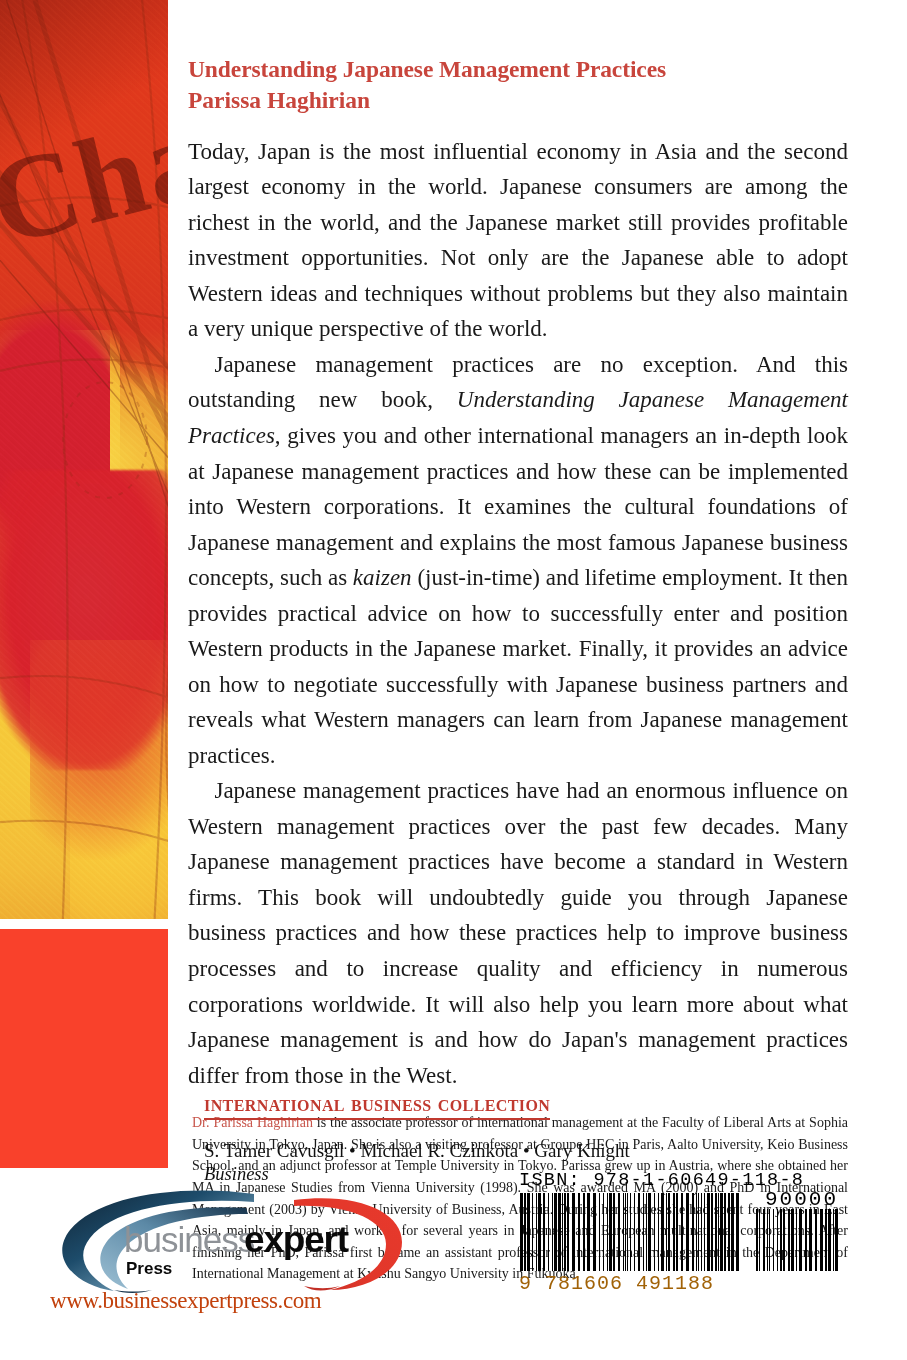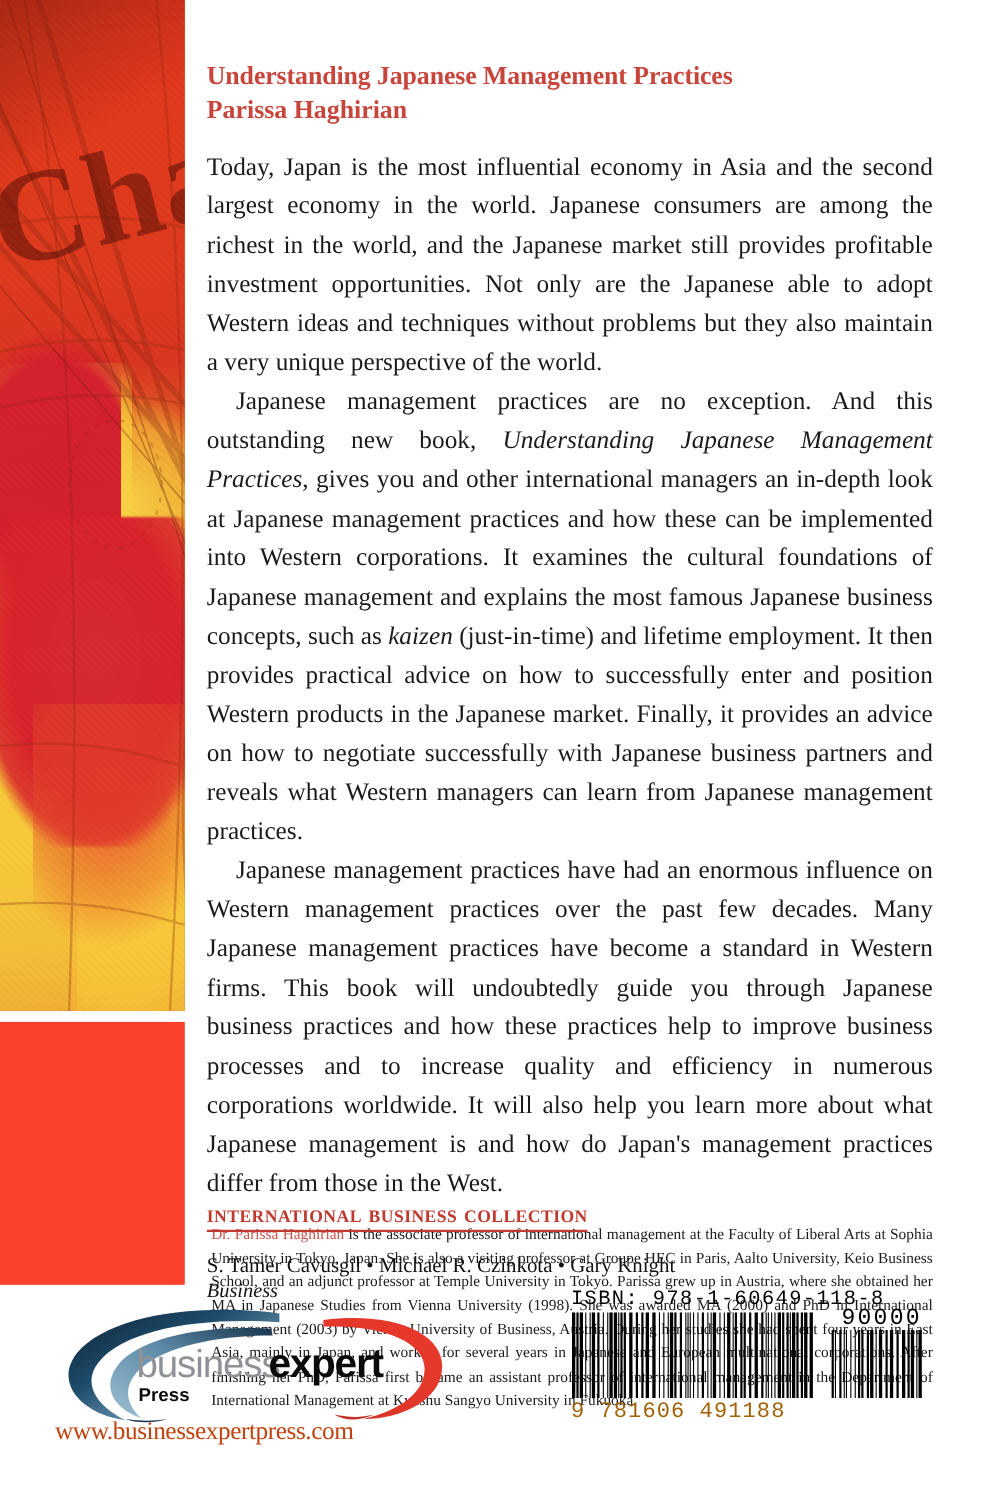--- a/index.html
+++ b/index.html
@@ -194,21 +194,21 @@
     text-align: justify;
     hyphens: auto;
   }
   .bio .name {
     color: #c8564c;
   }
 
   
   .series-wrap {
     position: absolute;
-    left: 0;
+    left: 16px;
     top: 1091px;
     width: 660px;
   }
   .series-title {
     font-family: "Liberation Serif", serif;
     color: #c0392f;
     font-size: 23px;
     font-weight: 600;
     font-variant: small-caps;
     text-transform: lowercase;

